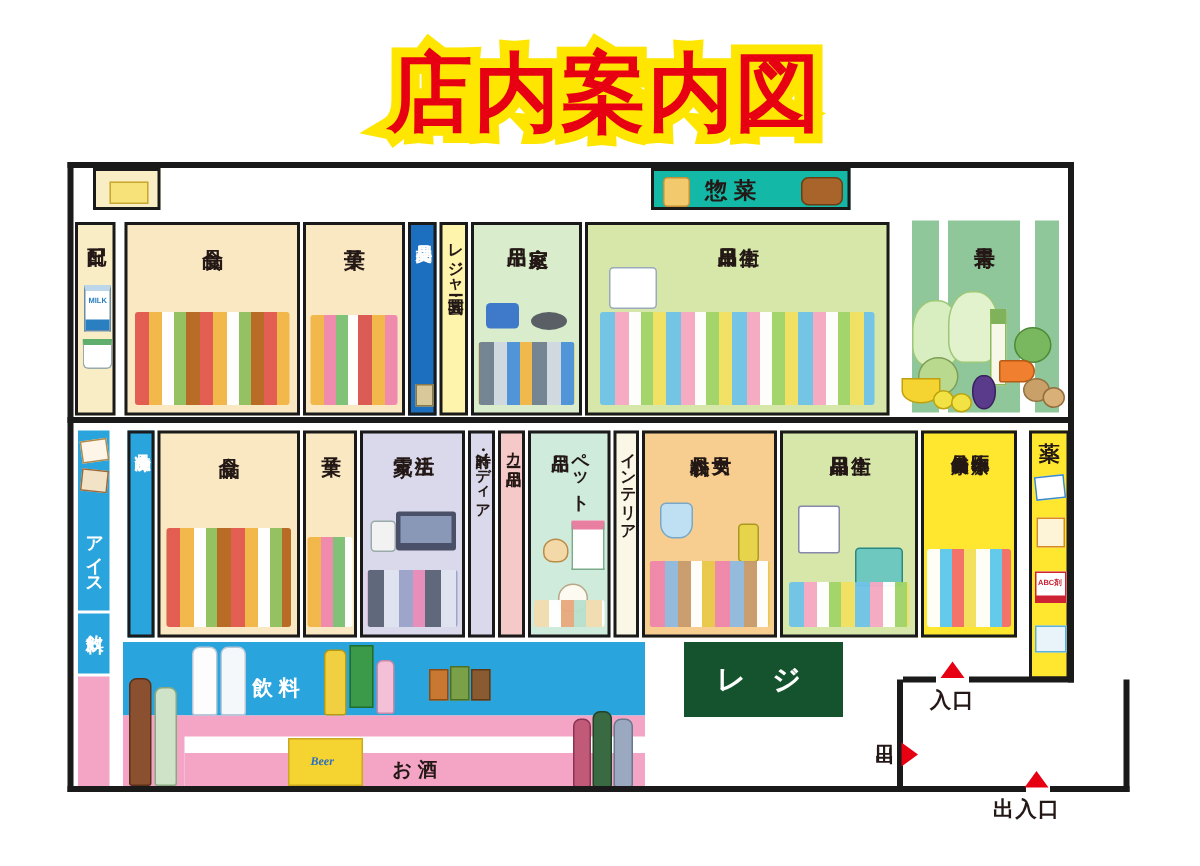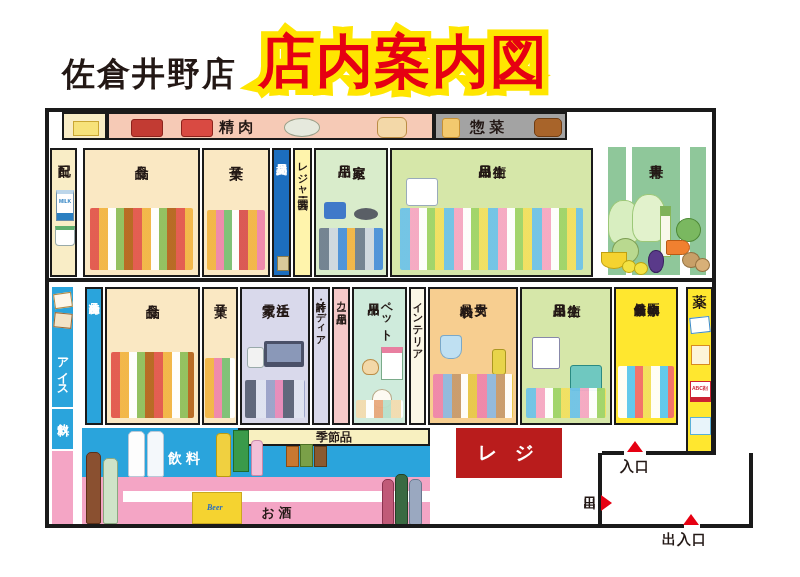--- a/index.html
+++ b/index.html
@@ -32,46 +32,38 @@
   .pal-pet{background:repeating-linear-gradient(90deg,#f3dcb0 0 10px,#ffffff 10px 18px,#e8a87c 18px 27px,#b8e0cc 27px 35px);}
   .pal-med{background:repeating-linear-gradient(90deg,#ffffff 0 9px,#5bc8f5 9px 17px,#f26d6d 17px 25px,#f2e060 25px 33px);}
   .pal-appl{background:repeating-linear-gradient(90deg,#5a6276 0 11px,#dfe3f0 11px 21px,#9aa2c8 21px 30px,#e88ab8 30px 38px);}
   .icon{position:absolute;}
   .tri-up{position:absolute;width:0;height:0;border-left:8px solid transparent;border-right:8px solid transparent;border-bottom:11px solid #e60012;}
   .tri-right{position:absolute;width:0;height:0;border-top:8px solid transparent;border-bottom:8px solid transparent;border-left:11px solid #e60012;}
   .mark{position:absolute;font-weight:bold;color:#231815;font-size:14px;letter-spacing:1px;}
   #wc-room{position:absolute;left:716px;top:365px;width:37px;height:88px;box-sizing:border-box;
            border:4px solid #1a1a1a;background:#fff;display:flex;align-items:center;justify-content:center;
            font-weight:bold;font-size:14px;}
-  #cashier{position:absolute;left:456px;top:428px;width:106px;height:50px;background:#b91c1c;color:#fff;
+  #cashier{position:absolute;left:456px;top:428px;width:106px;height:50px;background:#14532d;color:#fff;
            display:flex;align-items:center;justify-content:center;font-weight:bold;font-size:19px;letter-spacing:6px;}
   .tinytxt{position:absolute;font-size:6px;font-weight:bold;color:#1a5fa8;white-space:nowrap;}
 </style>
 </head>
 <body>
 
 <div id="canvas">
 
-  <div id="store-name">佐倉井野店</div>
   <div id="map-title">
     <span class="t t-stroke">店内案内図</span>
     <span class="t t-fill">店内案内図</span>
   </div>
 
   <div class="sec" style="left:62px;top:112px;width:45px;height:28px;background:#f9edc6;">
     <div class="icon" style="left:9px;top:7px;width:24px;height:13px;background:#f7e27a;border:1px solid #caa733;"></div>
   </div>
-  <div class="sec" style="left:107px;top:112px;width:327px;height:28px;background:#f6cab6;">
-    <div class="icon" style="left:22px;top:5px;width:30px;height:16px;background:#c23b33;border:1px solid #8c221c;border-radius:3px;"></div>
-    <div class="icon" style="left:72px;top:5px;width:30px;height:16px;background:#d94a42;border:1px solid #8c221c;border-radius:3px;"></div>
-    <div class="hlab" style="position:absolute;left:110px;top:4px;font-size:15px;">精 肉</div>
-    <div class="icon" style="left:175px;top:4px;width:34px;height:17px;background:#e6e9dd;border:1px solid #9aa08a;border-radius:50%;"></div>
-    <div class="icon" style="left:268px;top:3px;width:28px;height:19px;background:#f3d8a8;border:1px solid #bb8c45;border-radius:6px;"></div>
-  </div>
-  <div class="sec" style="left:434px;top:112px;width:133px;height:28px;background:#a3a3a3;">
+  <div class="sec" style="left:434px;top:112px;width:133px;height:28px;background:#14b8a6;">
     <div class="icon" style="left:6px;top:4px;width:16px;height:18px;background:#f3c96e;border:1px solid #c79134;border-radius:3px;"></div>
     <div class="hlab" style="position:absolute;left:34px;top:4px;font-size:15px;">惣 菜</div>
     <div class="icon" style="left:98px;top:4px;width:26px;height:17px;background:#a8642a;border:1px solid #6f3c12;border-radius:5px;"></div>
   </div>
 
   <div class="sec" style="left:50px;top:148px;width:27px;height:129px;background:#f9edc6;">
     <div class="vlab" style="font-size:13px;">日配</div>
     <div class="icon" style="left:4px;top:40px;width:16px;height:26px;background:#ffffff;border:1px solid #6a8ca8;border-top:4px solid #bcd6ea;">
       <div style="position:absolute;bottom:0;left:0;width:100%;height:7px;background:#2a7fc1;"></div>
       <span class="tinytxt" style="left:2px;top:4px;font-size:5px;color:#2a7fc1;">MILK</span>
@@ -200,23 +192,20 @@
     <div class="icon" style="left:3px;top:56px;width:17px;height:18px;background:#fdf4d8;border:1px solid #d88a20;"></div>
     <div class="icon" style="left:2px;top:92px;width:19px;height:15px;background:#ffffff;border:1px solid #c23;border-bottom:5px solid #c23;">
       <span class="tinytxt" style="left:1px;top:3px;font-size:5px;color:#c23;">ABC剤</span>
     </div>
     <div class="icon" style="left:2px;top:128px;width:19px;height:16px;background:#e8f4fa;border:1px solid #5ab0d8;"></div>
   </div>
 
   <div id="cashier">レ ジ</div>
 
   <div class="noborder" style="position:absolute;left:82px;top:428px;width:348px;height:49px;background:#2aa4dc;"></div>
-  <div class="sec" style="left:238px;top:428px;width:192px;height:18px;background:#f8f0c0;display:flex;align-items:center;justify-content:center;">
-    <span class="hlab" style="font-size:12px;">季節品</span>
-  </div>
   <div class="hlab white-t" style="position:absolute;left:168px;top:450px;font-size:14px;color:#fff;">飲 料</div>
   <div class="noborder" style="position:absolute;left:82px;top:477px;width:348px;height:14px;background:#f4a5c5;"></div>
   <div class="noborder" style="position:absolute;left:82px;top:477px;width:41px;height:47px;background:#f4a5c5;"></div>
   <div class="noborder" style="position:absolute;left:123px;top:502px;width:307px;height:22px;background:#f4a5c5;display:flex;align-items:center;justify-content:center;">
     <span class="hlab" style="font-size:13px;">お 酒</span>
   </div>
 
   <div class="icon" style="left:128px;top:431px;width:15px;height:44px;background:#fdfdfd;border:1px solid #b8c8d8;border-radius:5px 5px 2px 2px;"></div>
   <div class="icon" style="left:147px;top:431px;width:15px;height:44px;background:#f4f8fb;border:1px solid #b8c8d8;border-radius:5px 5px 2px 2px;"></div>
   <div class="icon" style="left:216px;top:433px;width:13px;height:42px;background:#f0d040;border:1px solid #b89a10;border-radius:4px 4px 2px 2px;"></div>

